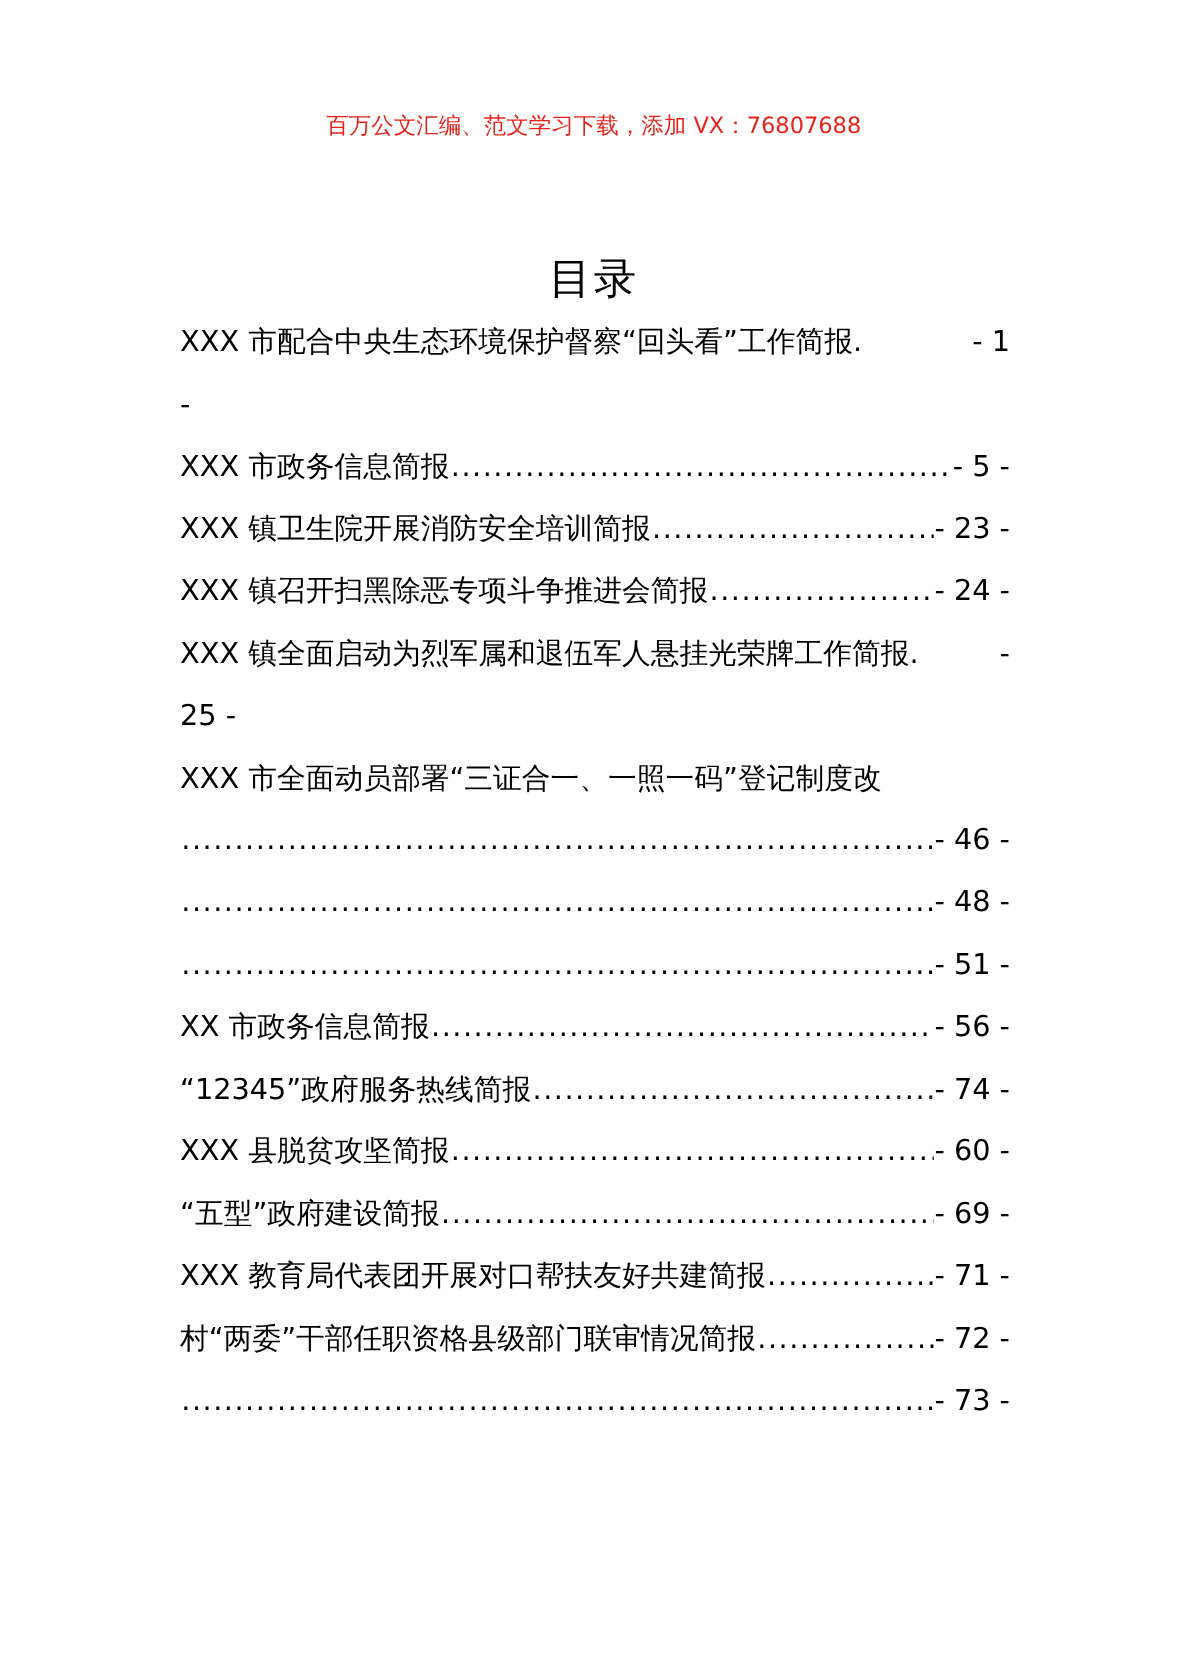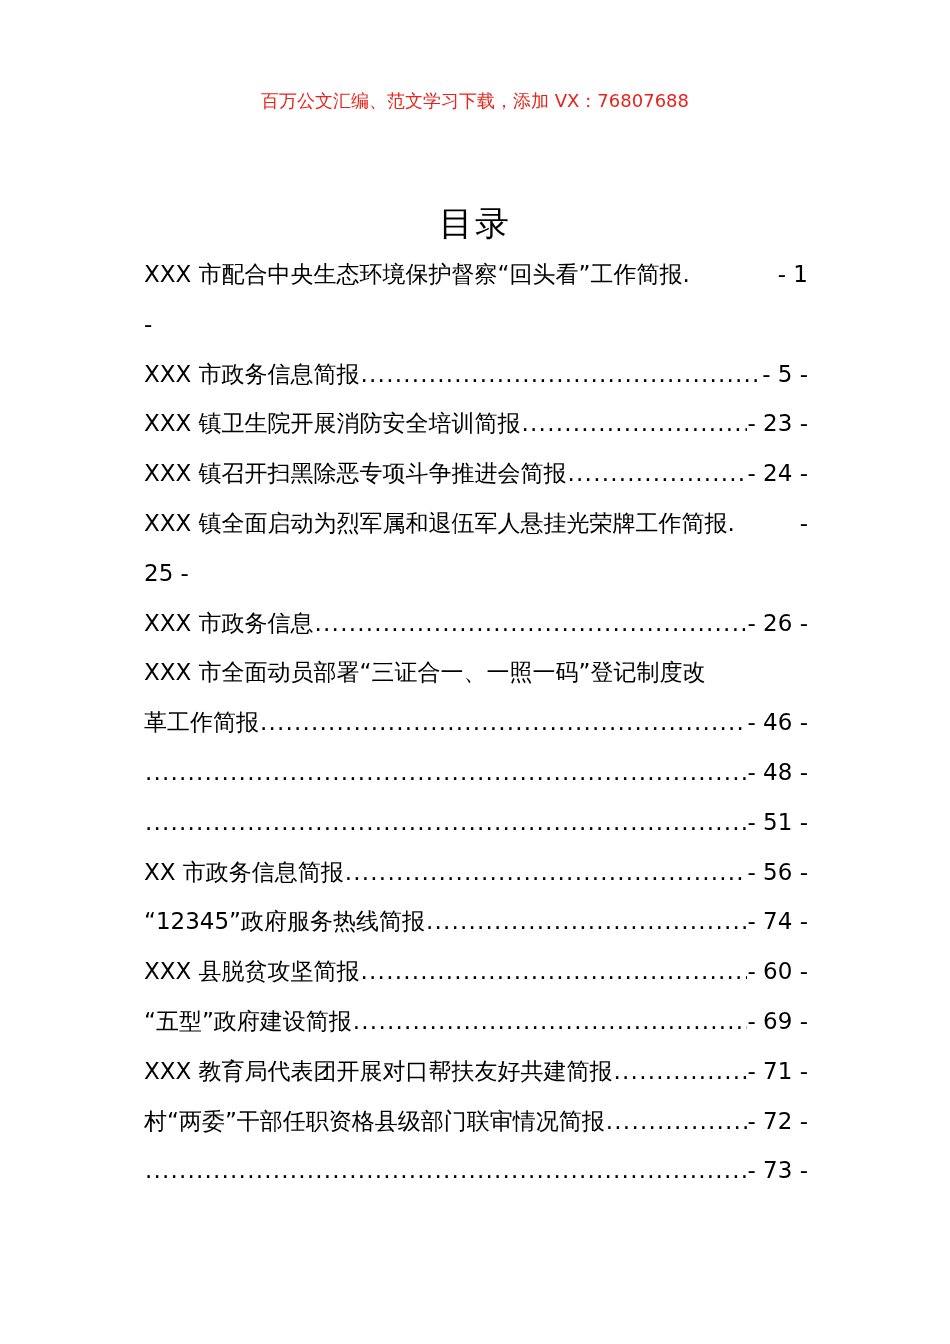--- a/index.html
+++ b/index.html
@@ -125,32 +125,24 @@
   </div>
 
   <div class="toc-entry">
     <div class="first-line-flex">
       <span class="toc-text">XXX 镇全面启动为烈军属和退伍军人悬挂光荣牌工作简报.</span>
       <span class="toc-page">-</span>
     </div>
     <div class="toc-wrap-line">25 -</div>
   </div>
 
-  <div class="toc-entry">
-    <div class="toc-line">
-      <span class="toc-text">XXX 市政务信息</span>
-      <span class="toc-leader"></span>
-      <span class="toc-page">- 26 -</span>
-    </div>
-  </div>
 
   <div class="toc-entry">
     <div class="toc-wrap-line">XXX 市全面动员部署“三证合一、一照一码”登记制度改</div>
     <div class="toc-line">
-      <span class="toc-text">革工作简报</span>
       <span class="toc-leader"></span>
       <span class="toc-page">- 46 -</span>
     </div>
   </div>
 
   <div class="toc-entry">
     <div class="toc-line">
       <span class="toc-leader"></span>
       <span class="toc-page">- 48 -</span>
     </div>

